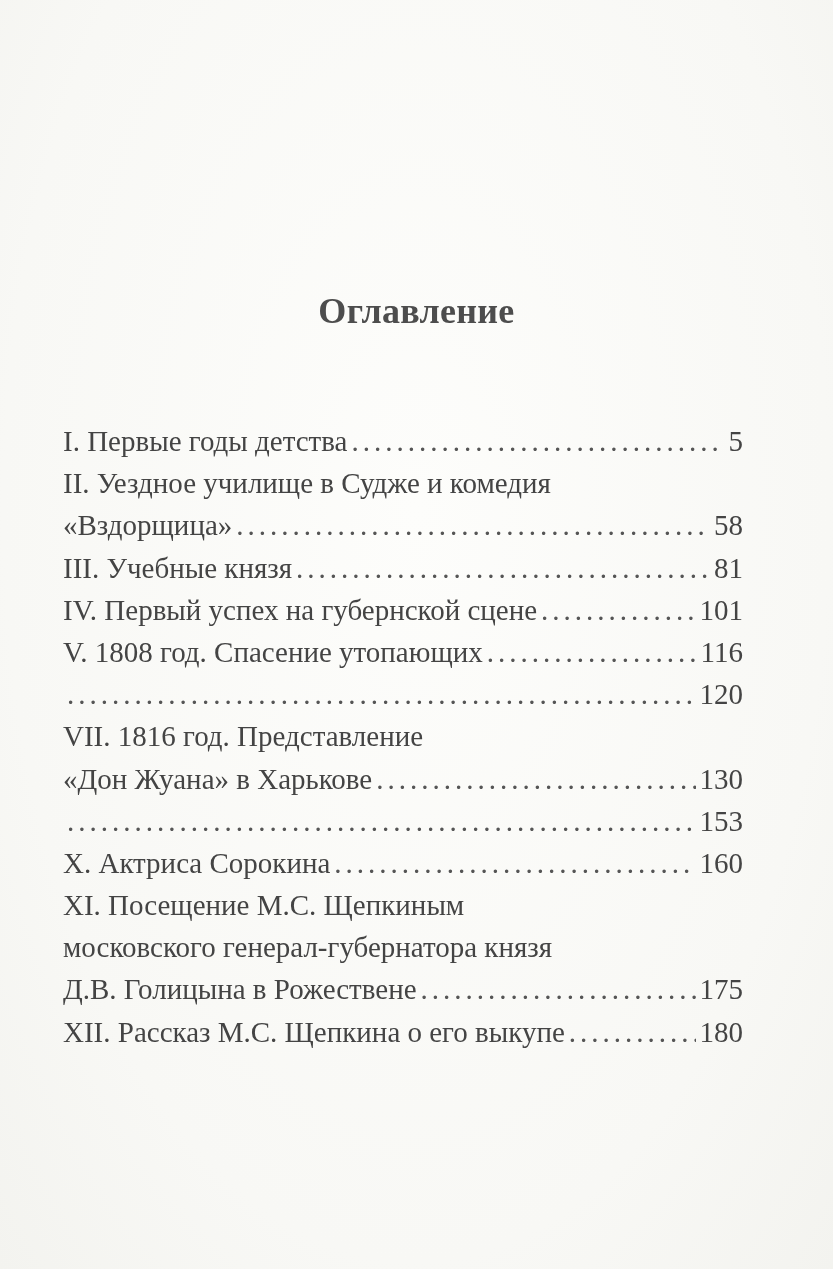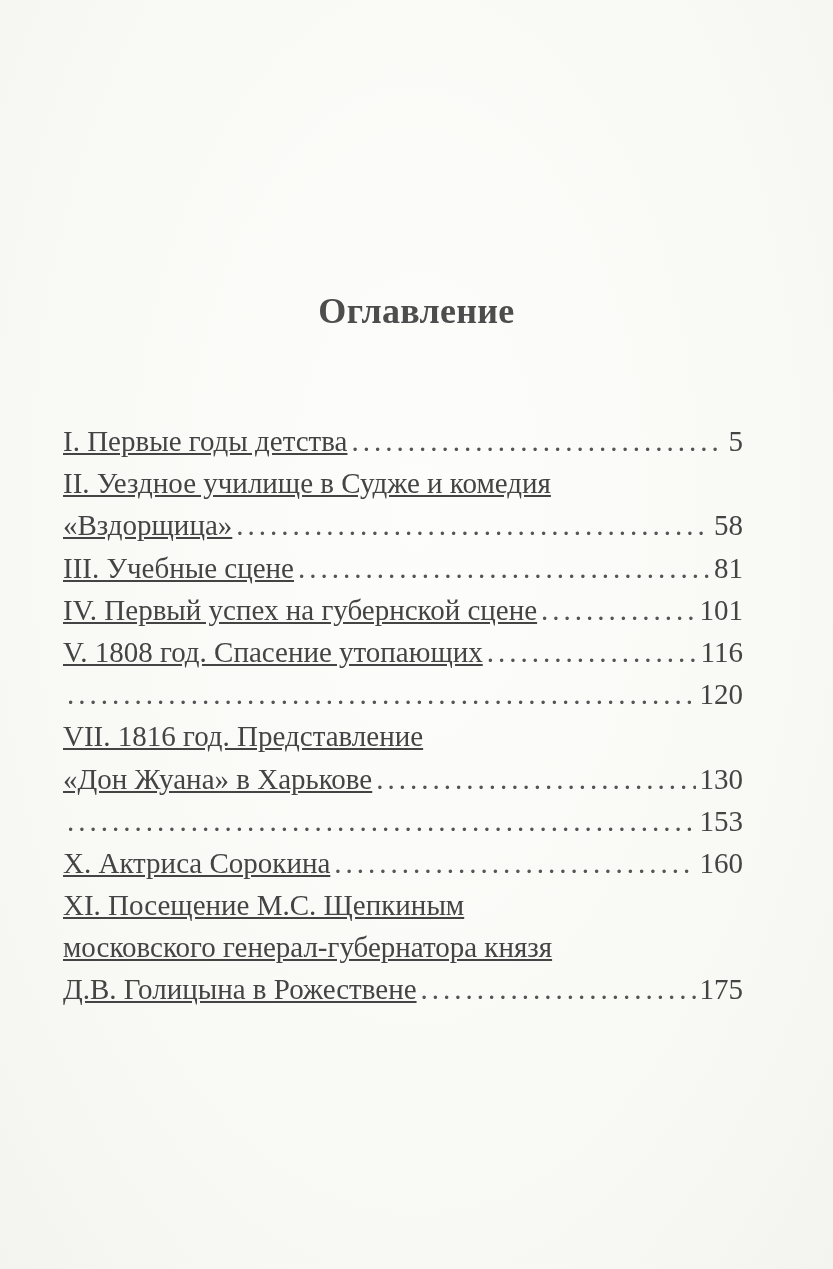--- a/index.html
+++ b/index.html
@@ -42,21 +42,20 @@
       color: #444;
     }
     .line {
       display: flex;
       align-items: baseline;
       white-space: nowrap;
       height: 42.2px;
     }
     .line .t {
       flex: 0 0 auto;
-      text-decoration: underline;
     }
     .line .dots {
       flex: 1 1 auto;
       overflow: hidden;
       margin: 0 4px;
       letter-spacing: 4px;
       color: #555;
     }
     .line .dots::before {
       content: "........................................................................................................................";
@@ -90,21 +89,21 @@
       </div>
       <div class="line">
         <span class="t">«Вздорщица»</span>
         <span class="dots"></span>
         <span class="p">58</span>
       </div>
     </div>
 
     <div class="entry">
       <div class="line">
-        <span class="t">III. Учебные сцене</span>
+        <span class="t">III. Учебные князя</span>
         <span class="dots"></span>
         <span class="p">81</span>
       </div>
     </div>
 
     <div class="entry">
       <div class="line">
         <span class="t">IV. Первый успех на губернской сцене</span>
         <span class="dots"></span>
         <span class="p">101</span>
@@ -160,15 +159,22 @@
       <div class="line">
         <span class="t">московского генерал-губернатора князя</span>
       </div>
       <div class="line">
         <span class="t">Д.В. Голицына в Рожествене</span>
         <span class="dots"></span>
         <span class="p">175</span>
       </div>
     </div>
 
+    <div class="entry">
+      <div class="line">
+        <span class="t">XII. Рассказ М.С. Щепкина о его выкупе</span>
+        <span class="dots"></span>
+        <span class="p">180</span>
+      </div>
+    </div>
 
   </div>
 </div>
 
 </body></html>

